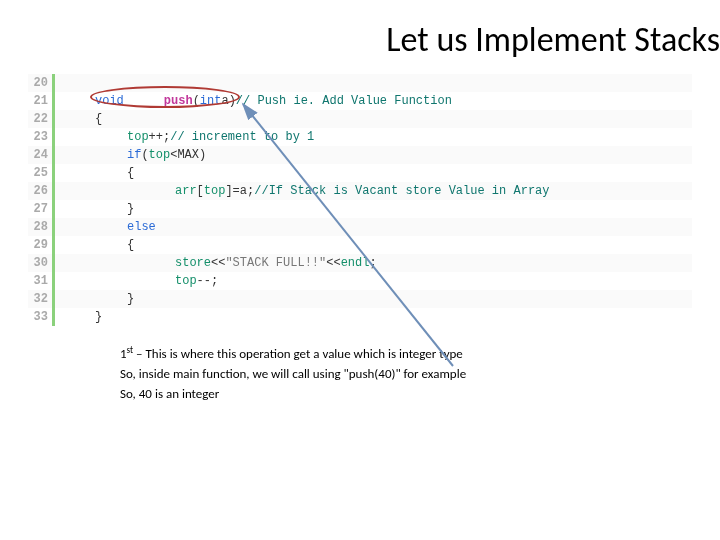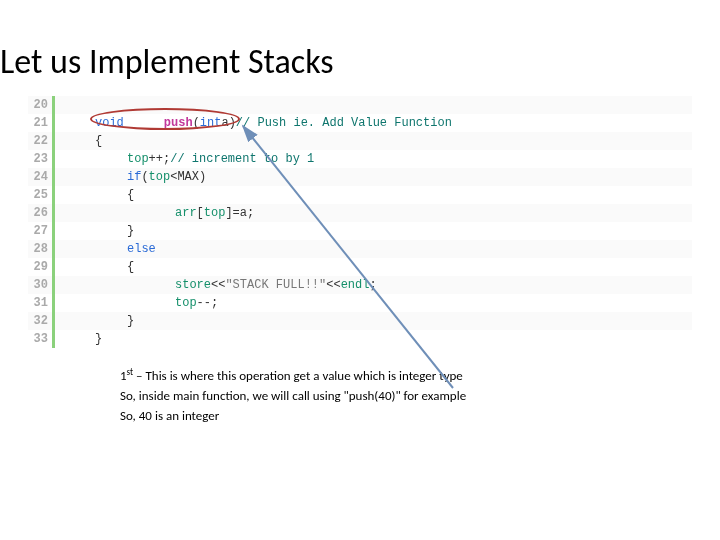--- a/index.html
+++ b/index.html
@@ -7,25 +7,24 @@
     width: 720px;
     height: 540px;
     background: #fff;
     font-family: Calibri, Arial, sans-serif;
     color: #000;
     position: relative;
     overflow: hidden;
   }
   .title {
     font-size: 34px;
-    text-align: left;
+    text-align: right;
     padding-top: 19px;
     padding-bottom: 14px;
     font-weight: 400;
-    margin-top: 22px;
   }
   .code-area {
     margin: 0 28px;
     font-family: Menlo, Monaco, "Courier New", monospace;
     font-size: 12px;
     line-height: 18px;
     position: relative;
   }
   .code-row {
     display: flex;
@@ -139,20 +138,21 @@
       <span class="t-plain">{</span>
     </div>
     <div class="code-row odd">
       <span class="lineno">26</span>
       <span class="gutter"></span>
       <span class="gap" style="width: 112px;"></span>
       <span class="t-var">arr</span>
       <span class="t-plain">[</span>
       <span class="t-var">top</span>
       <span class="t-plain">]=a;   </span>
+      <span class="t-comment">//If Stack is Vacant store Value in Array</span>
     </div>
     <div class="code-row even">
       <span class="lineno">27</span>
       <span class="gutter"></span>
       <span class="gap" style="width: 64px;"></span>
       <span class="t-plain">}</span>
     </div>
     <div class="code-row odd">
       <span class="lineno">28</span>
       <span class="gutter"></span>

